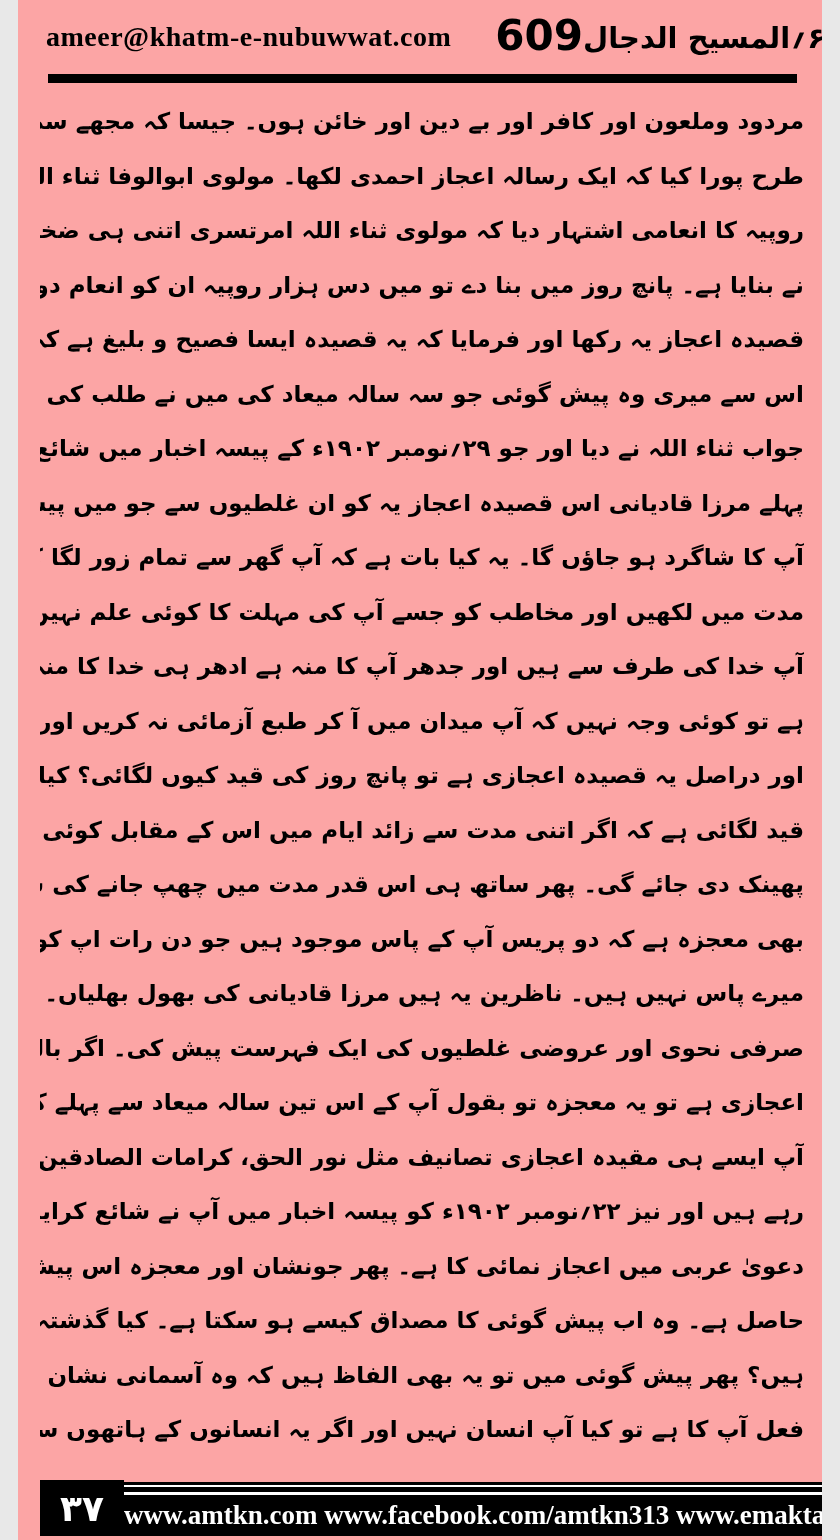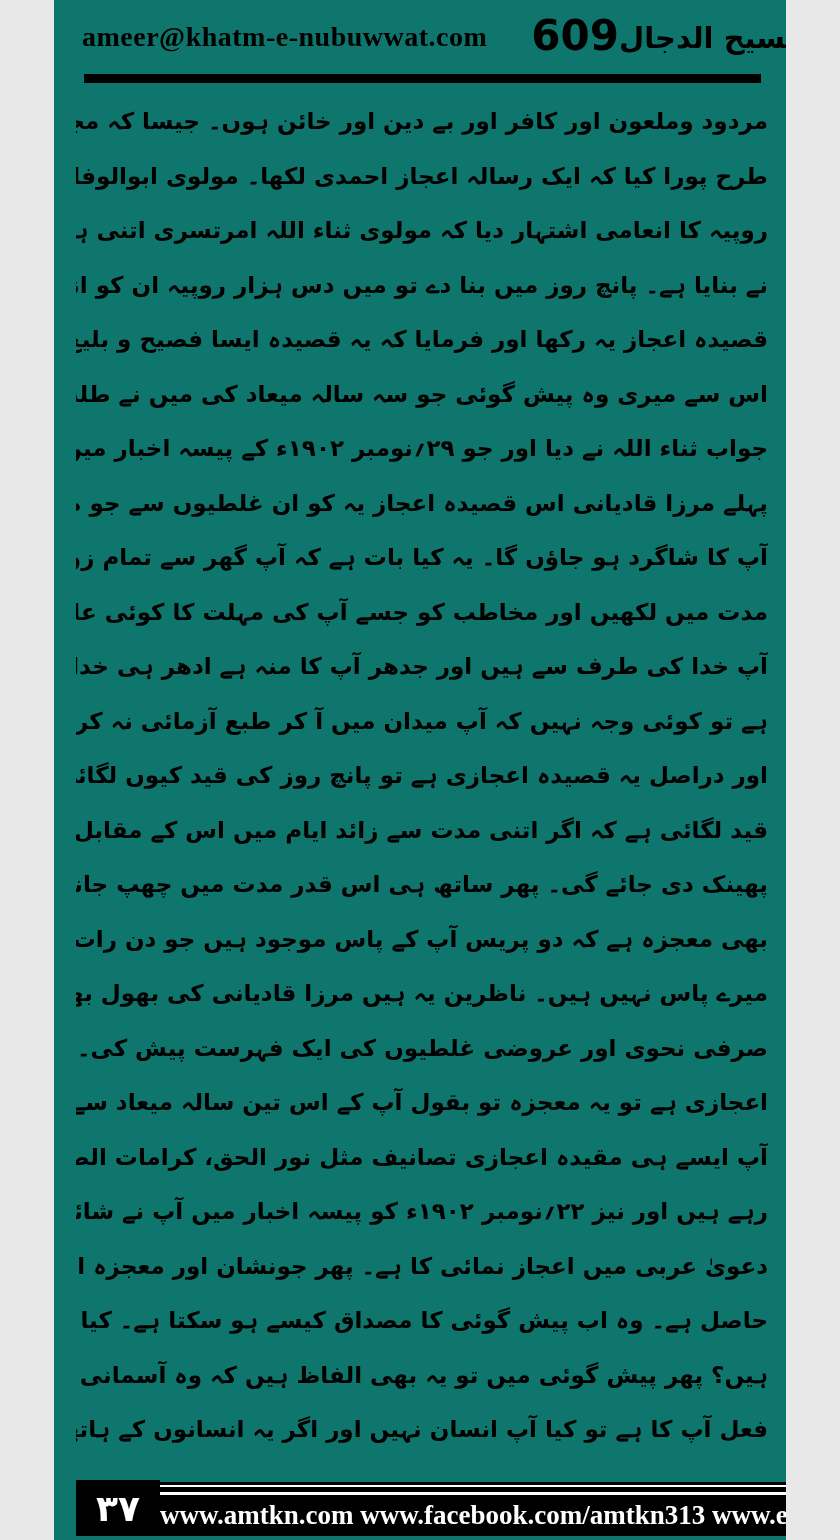--- a/index.html
+++ b/index.html
@@ -1,21 +1,21 @@
 <!DOCTYPE html>
 <html lang="ur"><head>
 <meta charset="utf-8">
 <style>
   html, body { margin: 0; padding: 0; background: #e8e8e8; }
   .page {
     position: relative;
-    width: 732px;
+    width: 804px;
     height: 1540px;
     margin: 0 auto;
-    background: #0f766e;
+    background: #fca5a5;
     overflow: hidden;
     font-family: "DejaVu Sans", sans-serif;
     color: #000;
   }
   
   .header {
     display: flex;
     align-items: flex-start;
     justify-content: space-between;
     padding: 14px 26px 0 28px;

